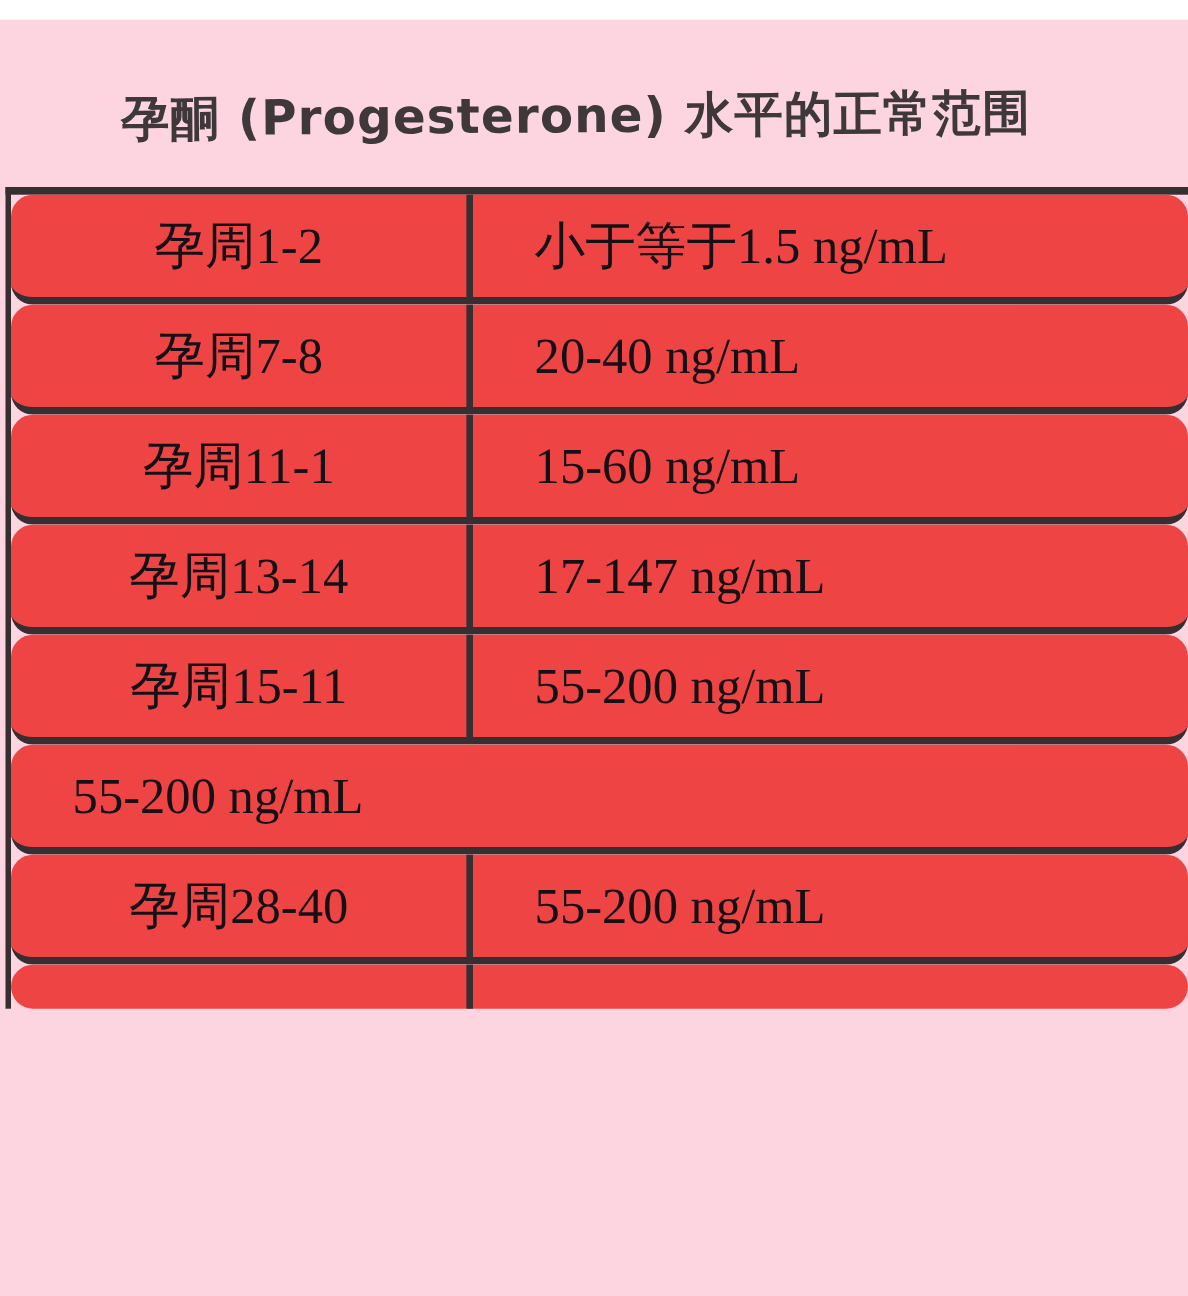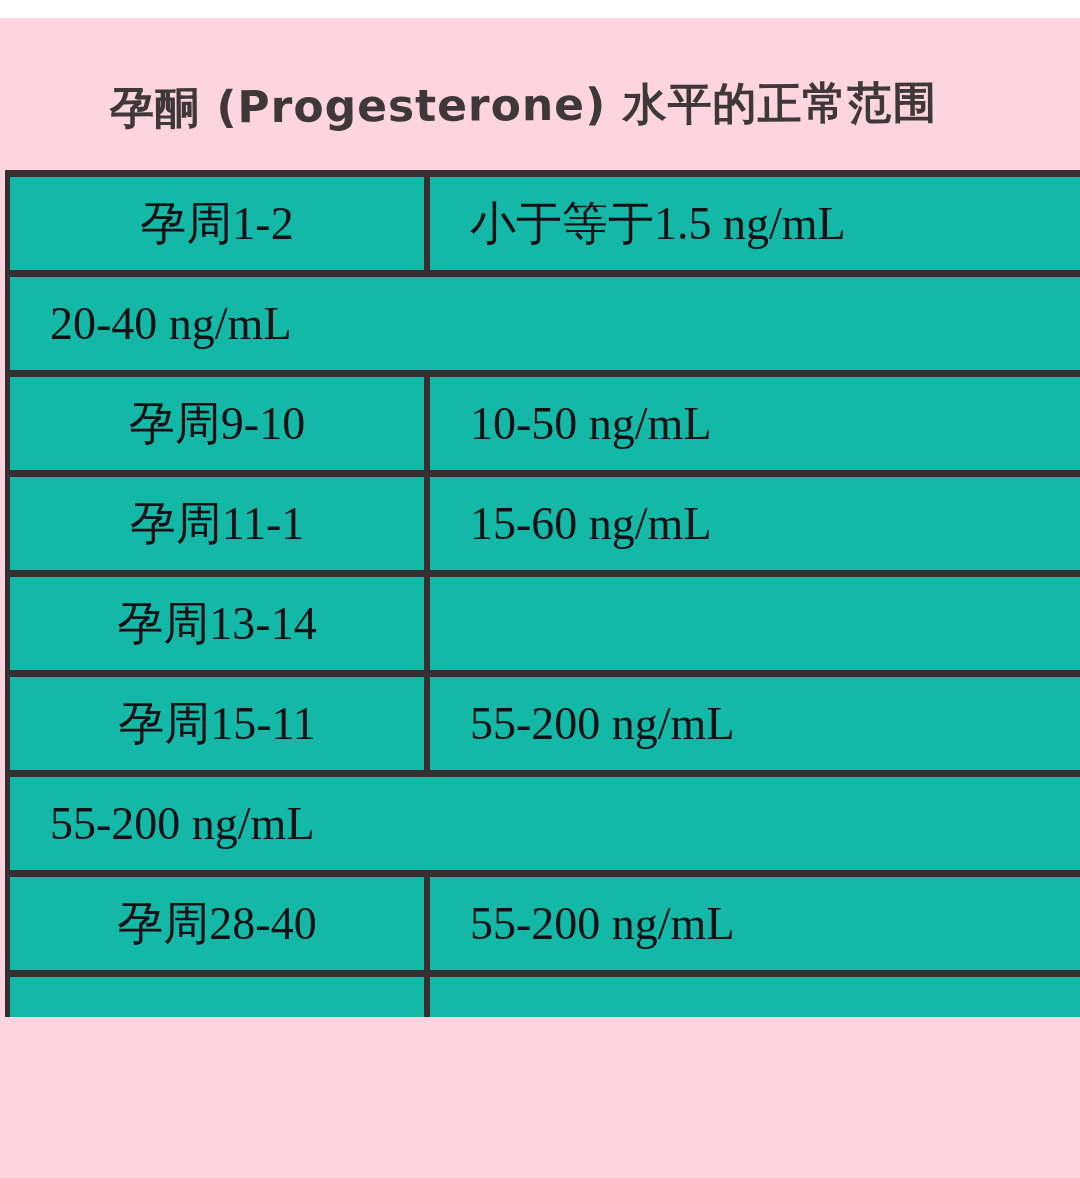--- a/index.html
+++ b/index.html
@@ -40,71 +40,70 @@
     top: 170px;
     width: 1075px;
     border-top: 7px solid #362e31;
     border-left: 5px solid #362e31;
     box-sizing: border-box;
   }
   .row {
     display: flex;
     height: 93px;
     border-bottom: 7px solid #362e31;
-    background: #14b8a6;
+    background: #ef4444;
+    border-radius: 20px;
   }
   .row.partial {
     height: 40px;
     border-bottom: none;
   }
   .cell {
     display: flex;
     align-items: center;
     color: #151015;
     font-size: 46px;
     line-height: 1;
     box-sizing: border-box;
   }
   .cell.week {
     width: 420px;
     border-right: 6px solid #362e31;
     justify-content: center;
   }
   .cell.value {
     flex: 1;
-    padding-left: 40px;
+    padding-left: 56px;
     justify-content: flex-start;
   }
 </style>
 </head>
 <body>
 
 <div class="top-strip"></div>
 
 <div class="page-title">孕酮 (Progesterone) 水平的正常范围</div>
 
 <div class="ref-table">
   <div id="rows-container">
       <div class="row">
         <div class="cell week">孕周1-2</div>
         <div class="cell value">小于等于1.5 ng/mL</div>
       </div>
       <div class="row">
+        <div class="cell week">孕周7-8</div>
         <div class="cell value">20-40 ng/mL</div>
-      </div>
-      <div class="row">
-        <div class="cell week">孕周9-10</div>
-        <div class="cell value">10-50 ng/mL</div>
       </div>
       <div class="row">
         <div class="cell week">孕周11-1</div>
         <div class="cell value">15-60 ng/mL</div>
       </div>
       <div class="row">
         <div class="cell week">孕周13-14</div>
+        <div class="cell value">17-147 ng/mL</div>
       </div>
       <div class="row">
         <div class="cell week">孕周15-11</div>
         <div class="cell value">55-200 ng/mL</div>
       </div>
       <div class="row">
         <div class="cell value">55-200 ng/mL</div>
       </div>
       <div class="row">
         <div class="cell week">孕周28-40</div>

